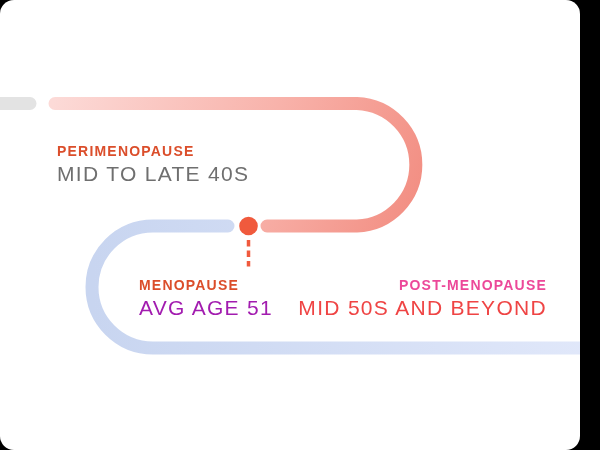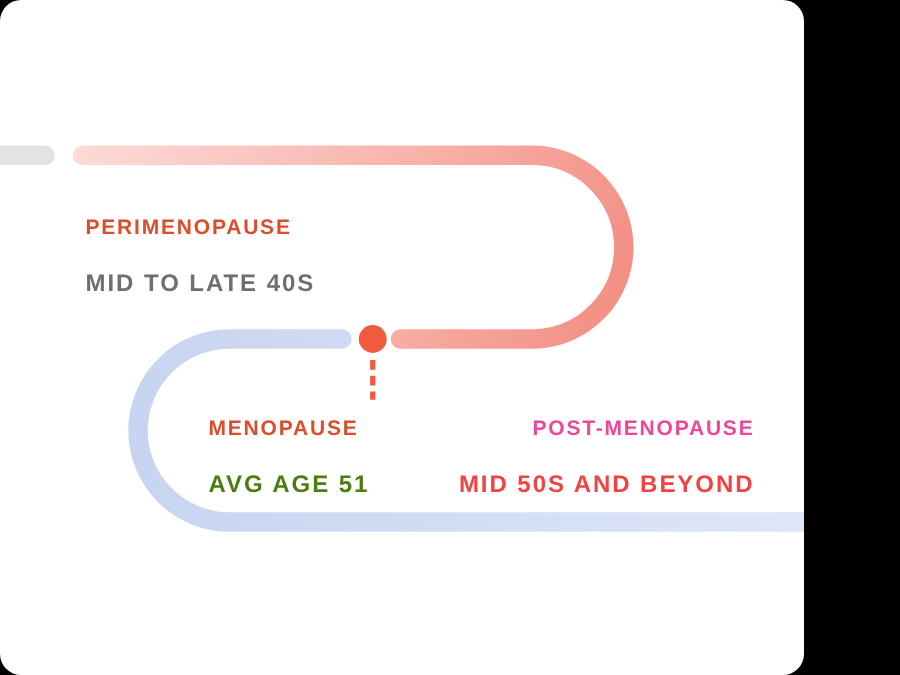--- a/index.html
+++ b/index.html
@@ -5,21 +5,21 @@
   html, body {
     margin: 0;
     padding: 0;
     background: #000000;
     width: 600px;
     height: 450px;
     font-family: "Liberation Sans", sans-serif;
   }
   .card {
     position: relative;
-    width: 536px;
+    width: 580px;
     height: 450px;
     background: #ffffff;
     border-radius: 14px;
     overflow: hidden;
   }
   .timeline-svg {
     position: absolute;
     left: 0;
     top: 0;
     display: block;
@@ -36,25 +36,25 @@
   .label-group {
     position: absolute;
   }
   .label-group .title {
     font-size: 14px;
     font-weight: 700;
     letter-spacing: 1.2px;
     line-height: 14px;
   }
   .label-group .sub {
-    font-size: 16px;
-    font-weight: 700;
+    font-size: 21px;
+    font-weight: 400;
     letter-spacing: 1.3px;
     line-height: 15px;
-    margin-top: 24px;
+    margin-top: 8px;
   }
   .label-peri   { left: 57px;  top: 144px; text-align: left; }
   .label-meno   { left: 139px; top: 278px; width: 220px; text-align: left; }
   .label-post   { right: 33px; top: 278px; text-align: right; }
 </style>
 </head>
 <body>
 
 <div class="card">
 
@@ -82,21 +82,21 @@
     <circle cx="248.5" cy="226" r="9.3" fill="#F05A3D"></circle>
   </svg>
 
   <div class="label-group label-peri">
     <div class="title" style="color: rgb(219, 78, 43);">PERIMENOPAUSE</div>
     <div class="sub" style="color: rgb(111, 111, 111);">MID TO LATE 40S</div>
   </div>
 
   <div class="label-group label-meno">
     <div class="title" style="color: rgb(219, 78, 43);">MENOPAUSE</div>
-    <div class="sub" style="color: #4d7c0f;">AVG AGE 51</div>
+    <div class="sub" style="color: #a21caf;">AVG AGE 51</div>
   </div>
 
   <div class="label-group label-post">
     <div class="title" style="color: #ec4899;">POST-MENOPAUSE</div>
     <div class="sub" style="color: #ef4444;">MID 50S AND BEYOND</div>
   </div>
 
 </div>
 
 </body></html>

